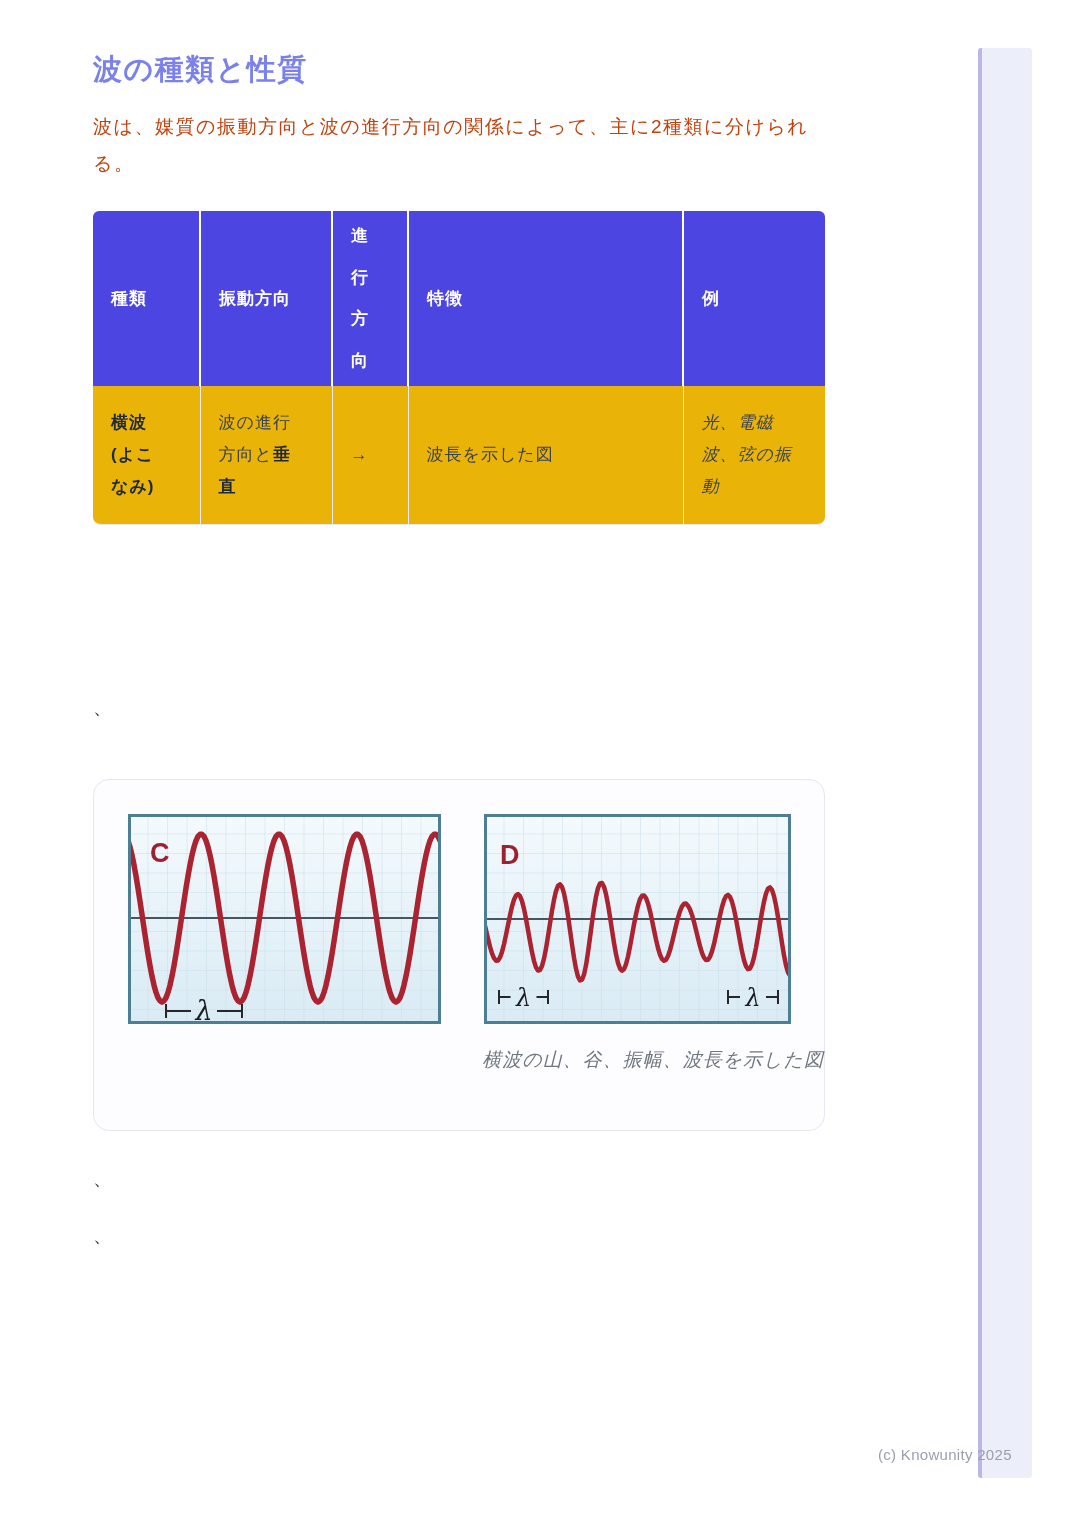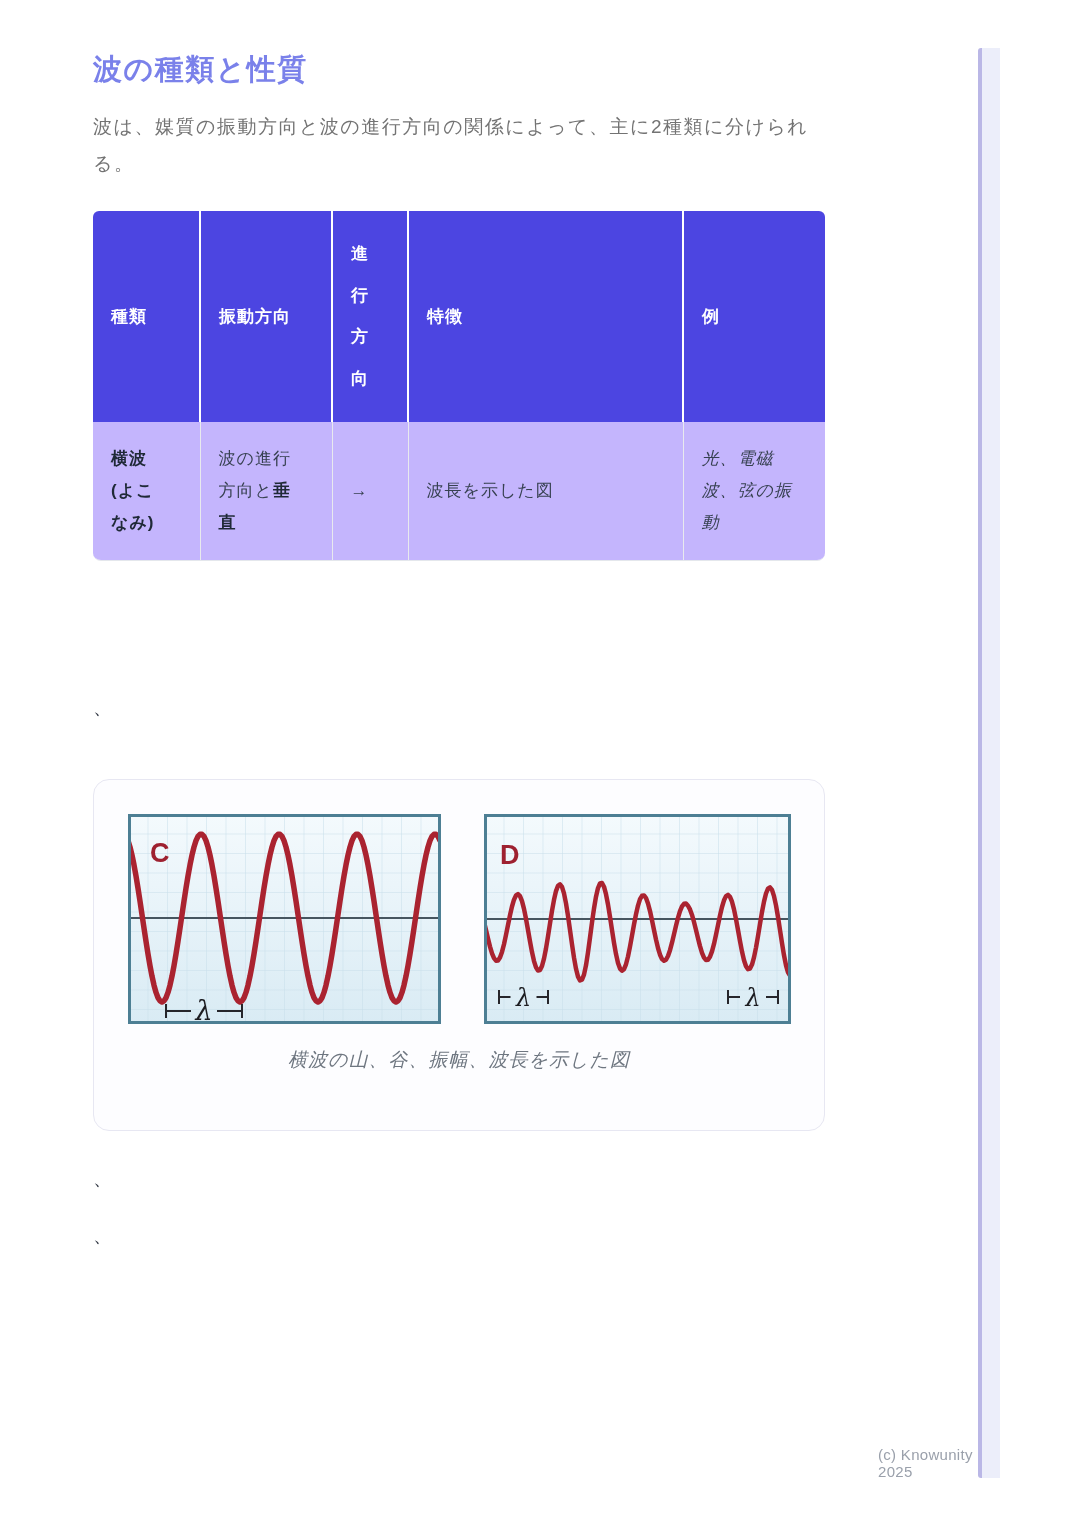--- a/index.html
+++ b/index.html
@@ -1,73 +1,73 @@
 <!DOCTYPE html>
 <html><head>
 <meta charset="utf-8">
 <style>
   * { margin:0; padding:0; box-sizing:border-box; }
   body { background:#ffffff; font-family:"Liberation Sans","DejaVu Sans",sans-serif; }
-  .page { position:relative; width:1000px; height:1528px; background:#ffffff; overflow:hidden; }
+  .page { position:relative; width:1080px; height:1528px; background:#ffffff; overflow:hidden; }
 
   .page-title {
     position:absolute; left:93px; top:50px;
     font-size:29px; font-weight:bold; letter-spacing:1.5px;
     color:#7a81ea;
   }
   .intro {
     position:absolute; left:93px; top:108px; width:760px;
     font-size:19px; line-height:37px; letter-spacing:1.5px;
-    color:#737373; white-space:pre-line;
+    color:#c2410c; white-space:pre-line;
   }
 
   
   .wave-table-wrap {
     position:absolute; left:93px; top:211px; width:732px;
     border-radius:6px 6px 8px 8px; overflow:hidden;
     border-bottom:1px solid #e4e7ec;
   }
   table.wave-table { border-collapse:collapse; table-layout:fixed; width:732px; }
   .wave-table col.c1{width:107px} .wave-table col.c2{width:132px}
   .wave-table col.c3{width:76px}  .wave-table col.c4{width:275px}
   .wave-table col.c5{width:142px}
   .wave-table th {
     background:#4c45e1; color:#ffffff; font-weight:600;
     font-size:17px; letter-spacing:1px; text-align:left;
-    vertical-align:middle; padding:22px 18px;
+    vertical-align:middle; padding:4px 18px;
     border-right:2px solid #ffffff;
   }
   .wave-table th:last-child { border-right:none; }
   .wave-table th .v-wrap { display:inline-block; width:1.1em; line-height:2.45; word-break:break-all; }
   .wave-table td {
     font-size:17px; letter-spacing:1px; line-height:1.9;
     color:#374151; vertical-align:middle;
     padding:21px 18px; border-right:1px solid #e8eaee;
-    white-space:pre-line; background:#c4b5fd;
+    white-space:pre-line; background:#eab308;
   }
   .wave-table td:last-child { border-right:none;font-style:italic; }
   .wave-table tbody tr + tr td { border-top:1px solid #e8eaee; }
   .wave-table tbody tr.alt td { background:#f7f8fa; }
   .wave-table td b, .wave-table td .bold { font-weight:bold; color:#1f2937; }
 
   .stray-mark {
     position:absolute; left:93px; font-size:19px; color:#2f3542; letter-spacing:0;
   }
 
   
   .figure-card {
     position:absolute; left:93px; top:779px; width:732px; height:352px;
     background:#fdfdff; border:1.5px solid #e7e7f2; border-radius:16px;
   }
   .wave-panel { position:absolute; top:34px; }
   .wave-panel.panel-c { left:34px; }
   .wave-panel.panel-d { left:390px; }
   .figure-caption {
     position:absolute; left:0; top:267px; width:100%;
-    text-align:center; font-style:italic; font-size:19px;
+    text-align:right; font-style:italic; font-size:19px;
     letter-spacing:1px; color:#6e7680;
   }
 
   
   .scrollbar-track {
     position:absolute; left:978px; top:48px; width:54px; height:1430px;
     background:#eceefa; border-left:4px solid #bab7e6; border-radius:3px;
     z-index:1;
   }
 

